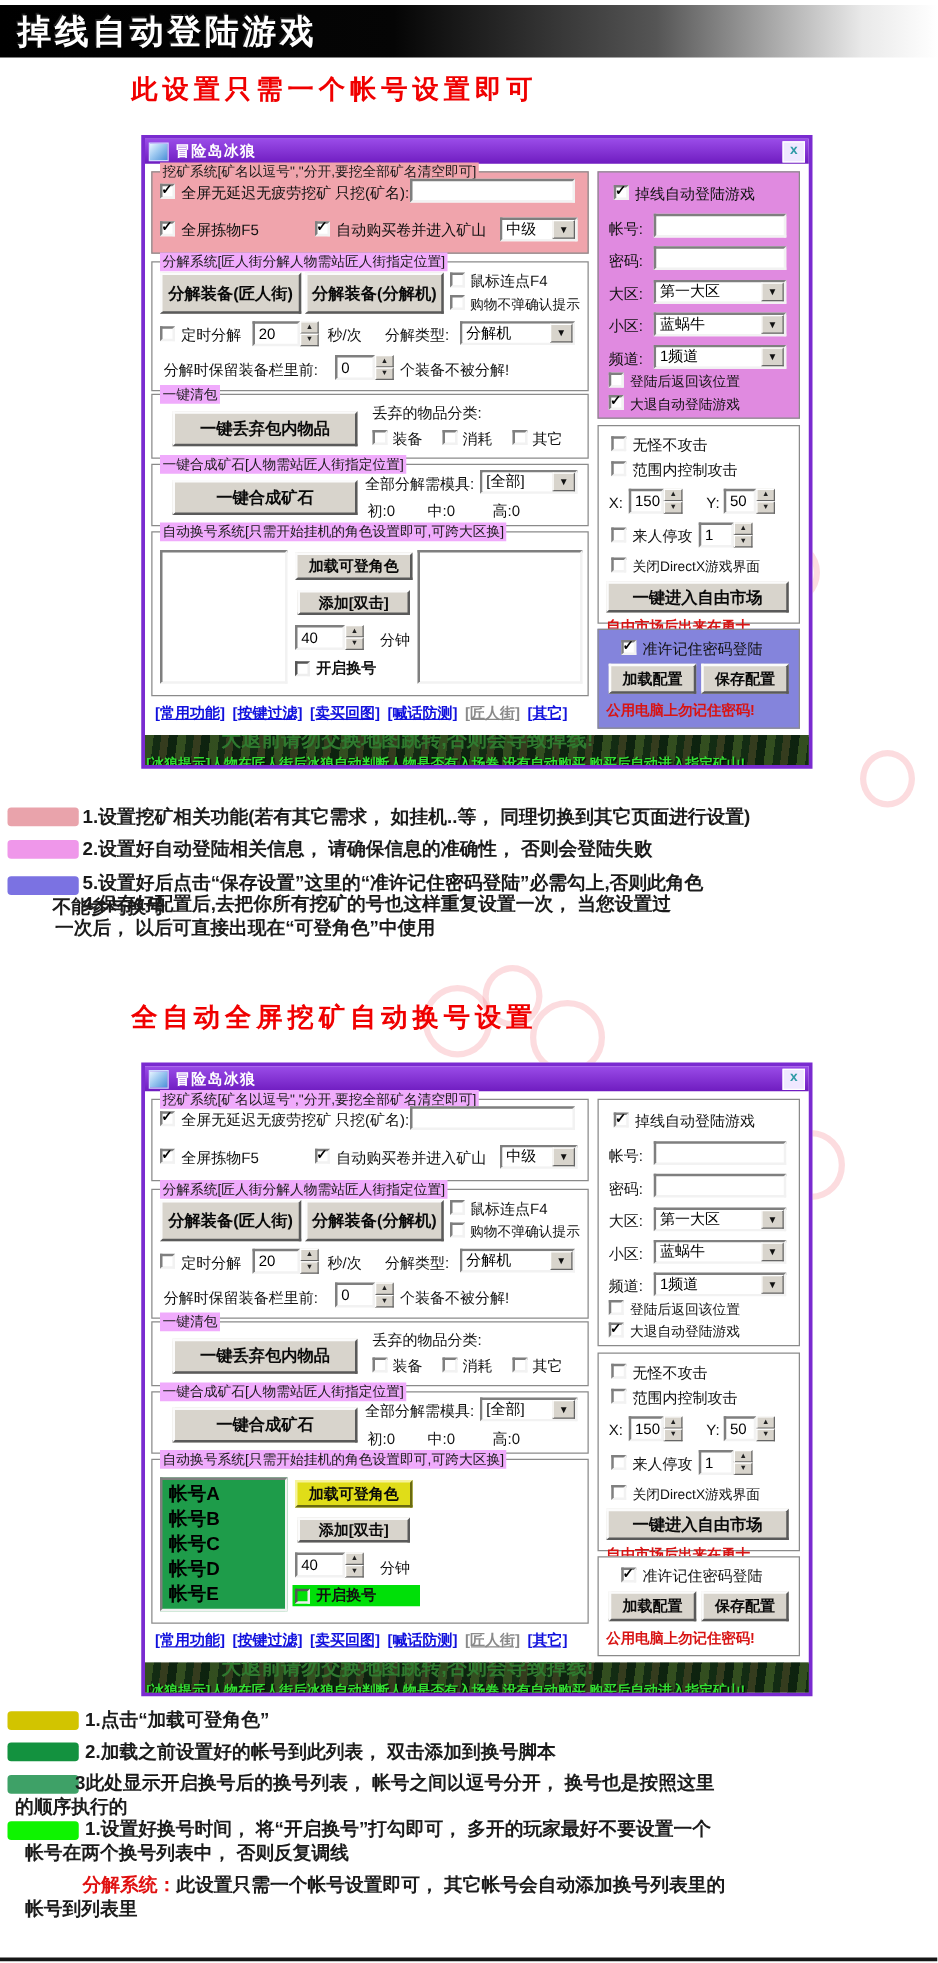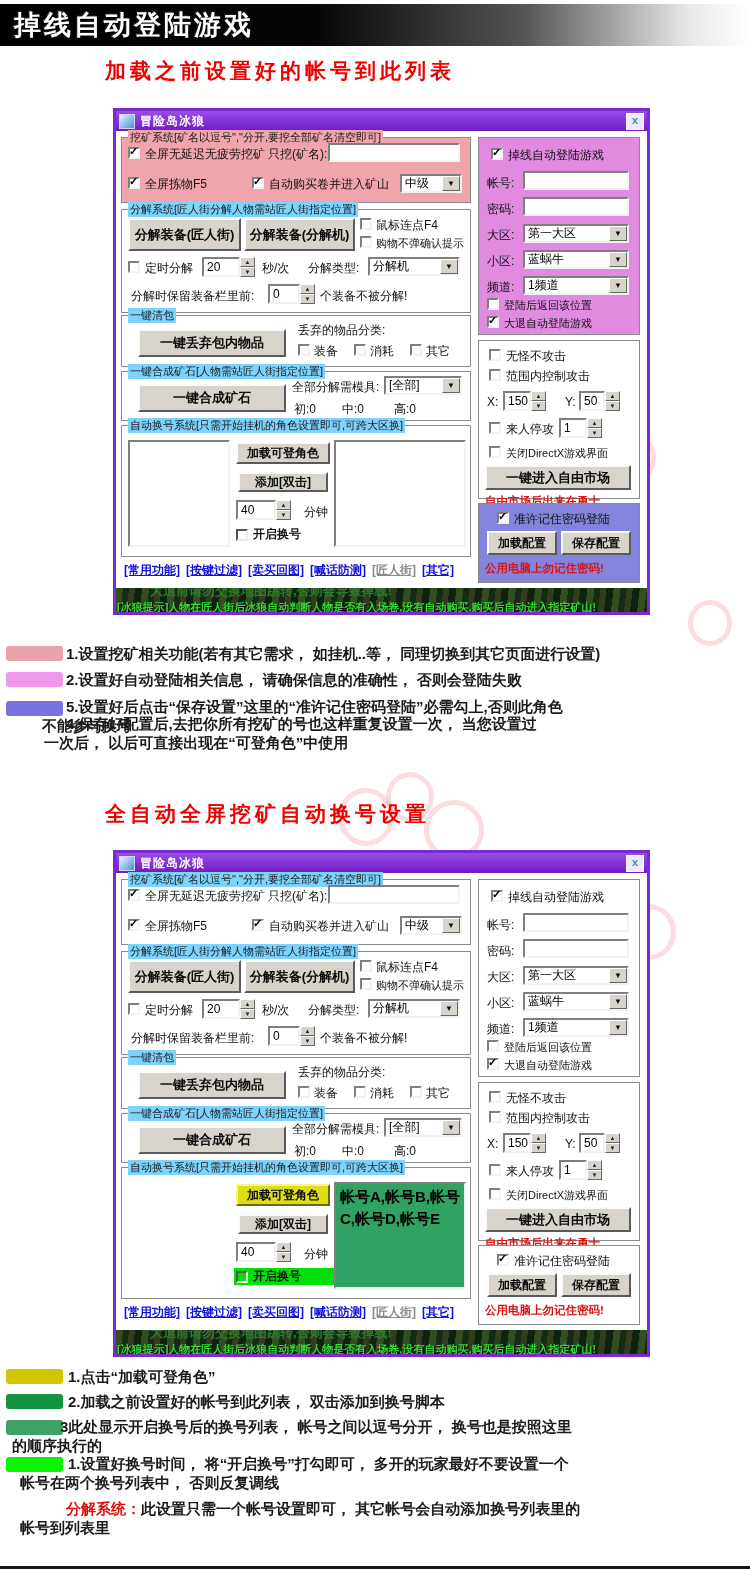--- a/index.html
+++ b/index.html
@@ -14,21 +14,21 @@
   .win{position:absolute;left:113px;width:531px;height:501px;background:#fff;border:3px solid #7a2bd0;}
   .titlebar{position:absolute;left:0;top:0;right:0;height:20px;display:flex;align-items:center;padding:0 3px;
     background:linear-gradient(180deg,#9a4ce8,#6f1cc0);}
   .app-icon{width:14px;height:13px;margin-right:5px;border:1px solid #cfd8ff;
     background:linear-gradient(135deg,#e8f4ff 0%,#9cc8f0 45%,#4b8fd6 100%);}
   .title-text{color:#fff;font-size:12px;font-weight:bold;letter-spacing:1px;}
   .close-btn{margin-left:auto;width:16px;height:15px;background:#efe8ff;border:1px solid #fff;
     color:#2f9aa6;font-size:11px;font-weight:bold;text-align:center;line-height:13px;cursor:default;}
   
   .grp,.box{position:absolute;border:1px solid #8a8a8a;background:#fff;}
-  .legend{position:absolute;top:-8px;left:6px;background:#7dd3fc;padding:0 2px;font-size:11px;color:#1a1a1a;white-space:nowrap;}
+  .legend{position:absolute;top:-8px;left:6px;background:#f0abfc;padding:0 2px;font-size:11px;color:#1a1a1a;white-space:nowrap;}
   #win1 .grp-mining{background:#f0a4ac;}
   #win1 .grp-mining .legend{background:#f0a4ac;}
   #win1 .box-login{background:#e08ae0;}
   #win1 .box-config{background:#8484dc;}
   .lbl{position:absolute;font-size:12px;color:#111;white-space:nowrap;}
   .lbl.small{font-size:11px;}
   .red-tip{position:absolute;font-size:11.5px;font-weight:bold;color:#d81414;white-space:nowrap;}
   
   .sunken{border:2px solid;border-color:#7f7f7f #f2f2f2 #f2f2f2 #7f7f7f;background:#fff;box-sizing:border-box;}
   .inp{position:absolute;}
@@ -57,21 +57,21 @@
   #win2 .switch-row{background:#00e008;}
   .switch-row .cb2{position:relative;width:12px;height:12px;box-sizing:border-box;background:transparent;
     border:2px solid;border-color:#555 #eee #eee #555;margin-right:5px;}
   .switch-row .sw-lbl{font-size:12px;font-weight:bold;color:#111;white-space:nowrap;}
   
   .links{position:absolute;left:8px;top:451px;font-size:12px;font-weight:bold;white-space:nowrap;}
   .links span{margin-right:6px;color:#1111dd;text-decoration:underline;cursor:default;}
   .links span.dim{color:#8a8a8a;}
   .statusbar{position:absolute;left:0;right:0;top:477px;height:24px;overflow:hidden;
     background:repeating-linear-gradient(97deg,rgba(70,100,35,.55) 0 7px,rgba(15,40,15,.65) 7px 13px,rgba(95,75,35,.38) 13px 19px,rgba(8,28,10,.7) 19px 26px),#1b331b;}
-  .status-l1{color:#2f7a2f;font-size:13px;font-weight:bold;margin:-6px 0 0 34px;white-space:nowrap;}
+  .status-l1{color:#2f7a2f;font-size:16px;font-weight:bold;margin:-6px 0 0 61px;white-space:nowrap;}
   .status-l2{color:#33dd33;font-size:11px;font-weight:bold;margin-left:1px;white-space:nowrap;text-shadow:1px 1px 1px #000;}
   
   .swatch{position:absolute;left:6px;width:57px;height:15px;border-radius:3px;}
   .ins{position:absolute;font-size:15px;font-weight:bold;color:#1b1b1b;line-height:19px;white-space:pre-line;width:690px;}
   .tip-prefix{color:#e01010;}
   
   .ring{position:absolute;border:5px solid rgba(243,130,140,.28);border-radius:50%;}
   .bottom-line{position:absolute;left:0;top:1566px;width:750px;height:3px;background:#161616;}
 </style>
 </head>
@@ -87,21 +87,21 @@
 <div class="ring" style="left:386px;top:772px;width:38px;height:40px"></div>
 <div class="ring" style="left:424px;top:800px;width:50px;height:50px"></div>
 <div class="ring" style="left:580px;top:852px;width:58px;height:58px"></div>
 <div class="ring" style="left:622px;top:904px;width:44px;height:46px"></div>
 <div class="ring" style="left:596px;top:952px;width:38px;height:40px"></div>
 <div class="ring" style="left:232px;top:1058px;width:48px;height:50px"></div>
 <div class="ring" style="left:276px;top:1102px;width:42px;height:42px"></div>
 <div class="ring" style="left:190px;top:1128px;width:38px;height:38px"></div>
 
 <div class="topbar">掉线自动登陆游戏</div>
-<div class="red-heading" style="left:105px;top:57px">加载之前设置好的帐号到此列表</div>
+<div class="red-heading" style="left:105px;top:57px">此设置只需一个帐号设置即可</div>
 
 <div class="win" id="win1" style="top:108px">
   <div class="titlebar">
     <span class="app-icon"></span>
     <span class="title-text">冒险岛冰狼</span>
     <span class="close-btn">x</span>
   </div>
 
   <div class="grp grp-mining" style="left:5px;top:26px;width:348px;height:64px">
     <span class="legend">挖矿系统[矿名以逗号","分开,要挖全部矿名清空即可]</span>
@@ -369,35 +369,39 @@
       <span class="sel-val">[全部]</span>
         <span class="sel-btn">▼</span>
     </span>
     <span class="lbl" style="left:172px;top:29px">初:0</span>
     <span class="lbl" style="left:220px;top:29px">中:0</span>
     <span class="lbl" style="left:272px;top:29px">高:0</span>
   </div>
 
   <div class="grp" style="left:5px;top:314px;width:348px;height:130px">
     <span class="legend">自动换号系统[只需开始挂机的角色设置即可,可跨大区换]</span>
+    <div class="listbox list-left" style="left:6px;top:14px;width:102px;height:107px">帐号A
+帐号B
+帐号C
+帐号D
+帐号E</div>
     <button class="btn btn-load-chars" style="left:114px;top:16px;width:94px;height:22px">加载可登角色</button>
     <button class="btn" style="left:116px;top:46px;width:90px;height:20px">添加[双击]</button>
     <span class="spin" style="left:114px;top:74px">
       <span class="spin-val" style="width:40px">40</span>
       <span class="spin-btns">
           <span class="spin-b">▲</span>
           <span class="spin-b">▼</span>
         </span>
     </span>
     <span class="lbl" style="left:182px;top:78px">分钟</span>
     <div class="switch-row" style="left:112px;top:100px;width:98px">
       <span class="cb2"></span>
       <span class="sw-lbl">开启换号</span>
     </div>
-    <div class="listbox list-right" style="left:212px;top:14px;width:132px;height:107px">帐号A,帐号B,帐号C,帐号D,帐号E</div>
   </div>
 
   <div class="links">
     <span>[常用功能]</span><span>[按键过滤]</span><span>[卖买回图]</span><span>[喊话防测]</span><span class="dim">[匠人街]</span><span>[其它]</span>
   </div>
 
   <div class="statusbar">
     <div class="status-l1">大退前请勿交换地图跳转,否则会导致掉线!</div>
     <div class="status-l2">[冰狼提示]人物在匠人街后冰狼自动判断人物是否有入场卷,没有自动购买,购买后自动进入指定矿山!</div>
   </div>

